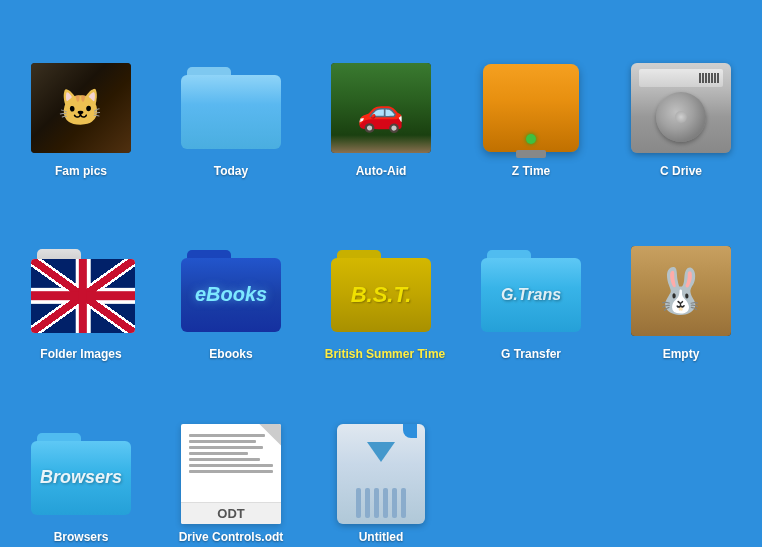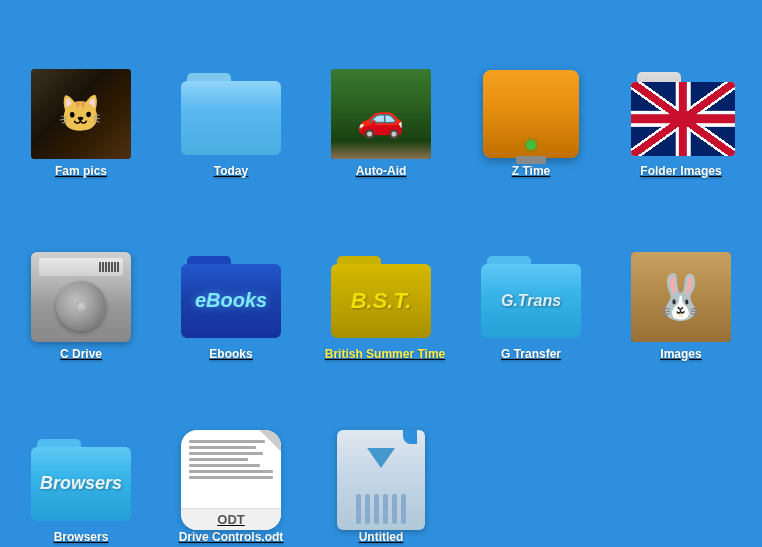--- a/index.html
+++ b/index.html
@@ -21,23 +21,22 @@
       grid-template-rows: repeat(3, 175px);
       gap: 8px 10px;
       padding: 16px 20px;
     }
 
     .item {
       display: flex;
       flex-direction: column;
       align-items: center;
       justify-content: flex-end;
-      gap: 0;
+      gap: 6px;
       cursor: pointer;
-      text-decoration: underline;
     }
 
     .item-icon {
       width: 100px;
       height: 100px;
       display: flex;
       align-items: center;
       justify-content: center;
       flex-shrink: 0;
     }
@@ -314,21 +313,21 @@
       border-left: 24px solid transparent;
       border-right: 24px solid transparent;
       border-top: 40px solid #5588cc;
     }
 
     
     .odt-icon {
       width: 112px;
       height: 100px;
       background: white;
-      border-radius: 16px;
+      border-radius: 2px;
       box-shadow: 0 2px 6px rgba(0,0,0,0.2);
       position: relative;
       overflow: hidden;
       display: flex;
       flex-direction: column;
     }
     .odt-icon::before {
       content: '';
       position: absolute;
       top: 0;
@@ -552,20 +551,40 @@
     <span class="item-label">Auto-Aid</span>
   </div>
 
   <div class="item">
     <div class="item-icon">
       <div class="zdrive-icon">
         <div class="zdrive-connector"></div>
       </div>
     </div>
     <span class="item-label">Z Time</span>
+  </div>
+
+  <div class="item">
+    <div class="item-icon">
+      <div class="hdd-icon">
+        <div class="hdd-label">
+          <div class="hdd-barcode">
+            <span></span>
+              <span></span>
+              <span></span>
+              <span></span>
+              <span></span>
+              <span></span>
+              <span></span>
+          </div>
+        </div>
+        <div class="hdd-disc"></div>
+      </div>
+    </div>
+    <span class="item-label">C Drive</span>
   </div>
 
   <div class="item">
     <div class="item-icon">
       <div class="ukflag-folder">
         <div class="ukflag-tab"></div>
         <div class="ukflag-body">
           <div class="uk-flag">
             <div class="diag1"></div>
             <div class="diag2"></div>
@@ -577,40 +596,20 @@
             <div class="cross-v-red"></div>
           </div>
         </div>
       </div>
     </div>
     <span class="item-label">Folder Images</span>
   </div>
 
   <div class="item">
     <div class="item-icon">
-      <div class="hdd-icon">
-        <div class="hdd-label">
-          <div class="hdd-barcode">
-            <span></span>
-              <span></span>
-              <span></span>
-              <span></span>
-              <span></span>
-              <span></span>
-              <span></span>
-          </div>
-        </div>
-        <div class="hdd-disc"></div>
-      </div>
-    </div>
-    <span class="item-label">C Drive</span>
-  </div>
-
-  <div class="item">
-    <div class="item-icon">
       <div class="folder-icon folder-darkblue">
         <div class="folder-tab"></div>
         <div class="folder-body">
           <div class="folder-text folder-text-ebooks">eBooks</div>
         </div>
       </div>
     </div>
     <span class="item-label">Ebooks</span>
   </div>
 
@@ -639,21 +638,21 @@
     </div>
     <span class="item-label">G Transfer</span>
   </div>
 
   <div class="item">
     <div class="item-icon">
       <div class="photo-icon">
         <div class="empty-img"></div>
       </div>
     </div>
-    <span class="item-label">Images</span>
+    <span class="item-label">Empty</span>
   </div>
 
   <div class="item">
     <div class="item-icon">
       <div class="folder-icon folder-browsers">
         <div class="folder-tab"></div>
         <div class="folder-body">
           <div class="folder-text folder-text-browsers">Browsers</div>
         </div>
       </div>

